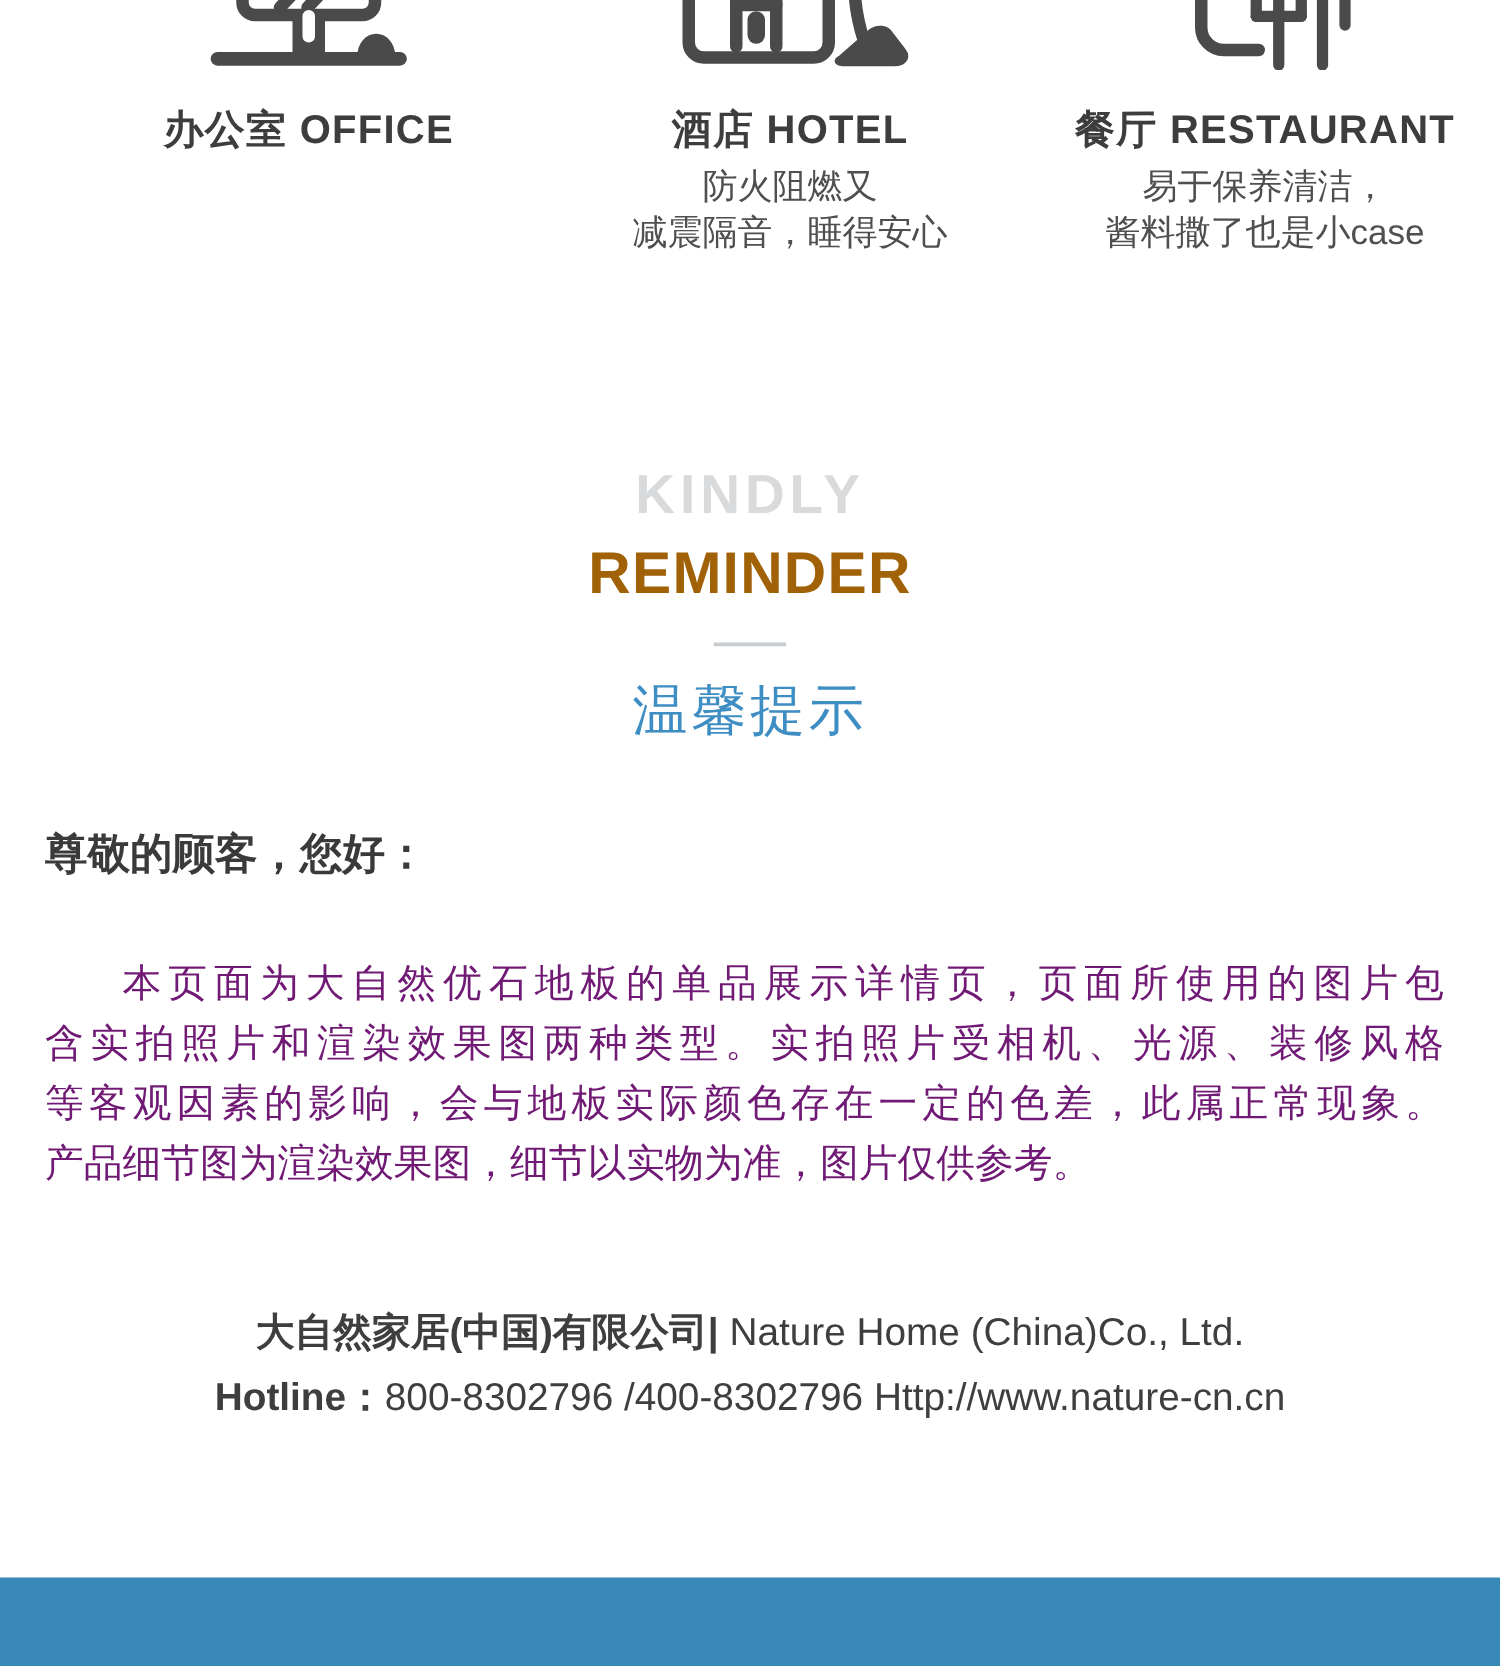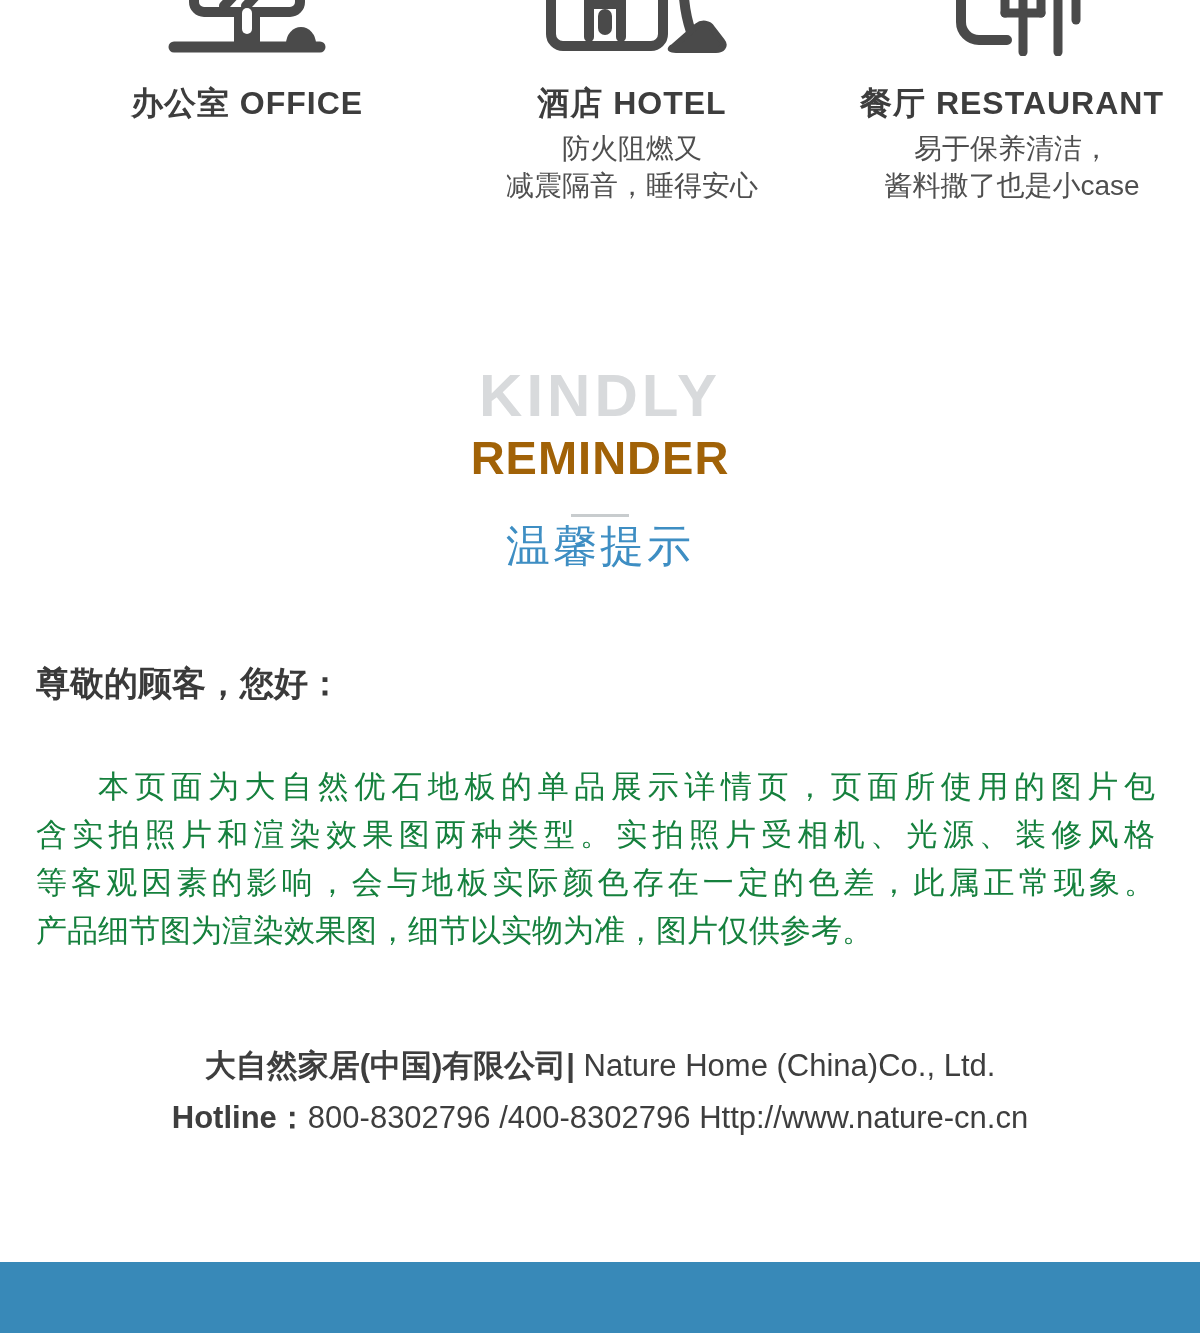--- a/index.html
+++ b/index.html
@@ -53,41 +53,41 @@
   .feature-sub div { line-height: 37px; }
 
   
   .reminder {
     position: absolute;
     top: 366px; left: 0;
     width: 1200px;
     text-align: center;
   }
   .kindly {
-    font-size: 60px;
+    font-size: 44px;
     font-weight: bold;
     letter-spacing: 4px;
     color: #d8dadc;
     line-height: 60px;
   }
   .reminder-en {
     font-size: 47px;
     font-weight: 700;
     letter-spacing: 1px;
     color: #a16207;
     line-height: 64px;
   }
   .divider {
     width: 58px;
     height: 3px;
     background: #c8ccce;
     margin: 24px auto 0 auto;
   }
   .reminder-cn {
-    margin-top: 6px;
+    margin-top: 29px;
     font-size: 44px;
     letter-spacing: 3px;
     color: #3e8ec3;
     line-height: 46px;
   }
 
   
   .notice {
     position: absolute;
     top: 663px;
@@ -96,21 +96,21 @@
   }
   .salutation {
     font-size: 34px;
     font-weight: bold;
     color: #3a3a3a;
     line-height: 40px;
   }
   .para { margin-top: 60px; }
   .pline {
     font-size: 31px;
-    color: #15803d;
+    color: #701a75;
     line-height: 48px;
     white-space: nowrap;
   }
   .pline.justify {
     white-space: normal;
     text-align: justify;
     text-align-last: justify;
   }
   .pline.indent { padding-left: 62px; }
 

